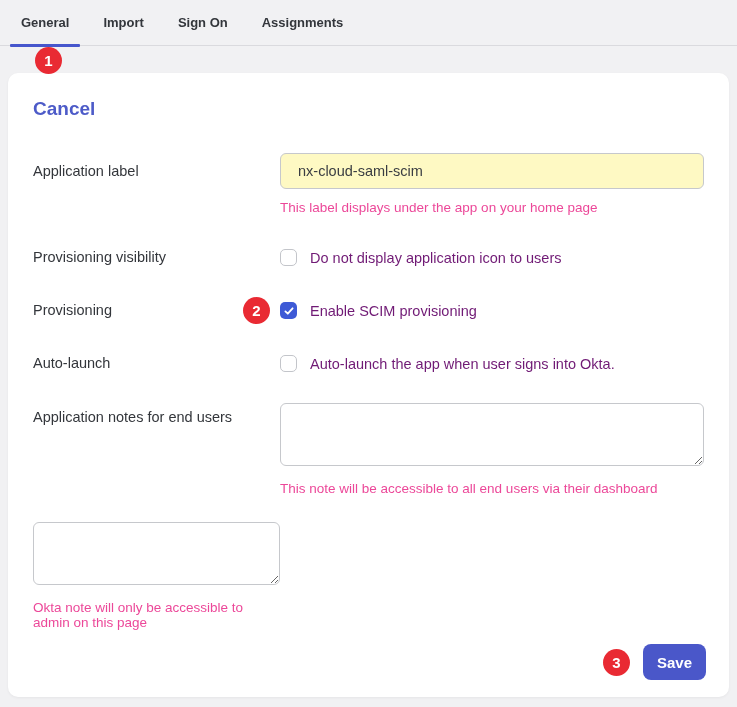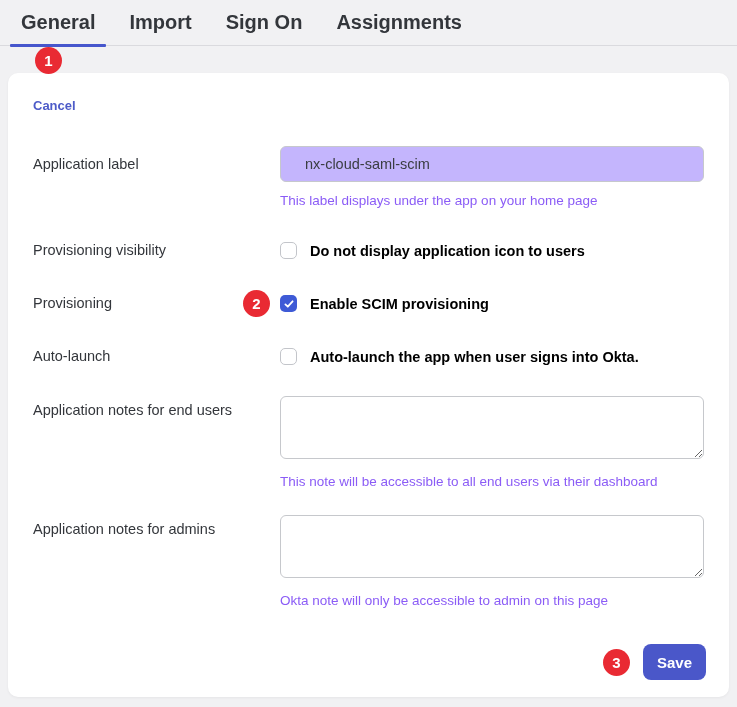--- a/index.html
+++ b/index.html
@@ -18,21 +18,21 @@
     align-items: stretch;
     height: 46px;
     padding-left: 10px;
     border-bottom: 1px solid #dadade;
   }
   .tab {
     display: flex;
     align-items: center;
     padding: 0 11px;
     margin-right: 12px;
-    font-size: 20px;
+    font-size: 13px;
     font-weight: 700;
     color: #33363b;
     position: relative;
     cursor: pointer;
   }
   .tab.active::after {
     content: "";
     position: absolute;
     left: 0; right: 0; bottom: -2px;
     height: 3px;
@@ -70,21 +70,21 @@
     align-items: center;
     padding: 25px 25px 0 25px;
   }
   .card-title {
     font-size: 17.5px;
     font-weight: 700;
     color: #17191d;
     letter-spacing: 0.1px;
   }
   .cancel-link {
-    font-size: 13px;
+    font-size: 19px;
     font-weight: 700;
     color: #4d5bc8;
     text-decoration: none;
     cursor: pointer;
   }
 
   
   .form-row {
     display: grid;
     grid-template-columns: 247px 1fr;
@@ -97,31 +97,31 @@
   }
   .control { position: relative; }
 
   .row-applabel { margin-top: 33px; }
   .row-applabel .row-label { padding-top: 10px; }
   .text-input {
     width: 100%;
     height: 36px;
     border: 1px solid #c6c8cc;
     border-radius: 6px;
-    padding: 0 24px;
+    padding: 0 17px;
     font-family: "Liberation Sans", sans-serif;
     font-size: 14.5px;
     color: #3a3d42;
-    background: #c4b5fd;
+    background: #fef9c3;
     outline: none;
   }
   .help-text {
     margin-top: 11px;
     font-size: 13.5px;
-    color: #8b5cf6;
+    color: #ec4899;
   }
 
   .row-check { margin-top: 34px; }
   .check-line { display: flex; align-items: center; }
   .checkbox {
     width: 17px; height: 17px;
     border-radius: 5px;
     flex: 0 0 auto;
     cursor: pointer;
   }
@@ -132,22 +132,21 @@
   .checkbox.checked {
     background: #3e5ad6;
     display: flex;
     align-items: center;
     justify-content: center;
   }
   .checkbox.checked svg { width: 12px; height: 12px; display: block; }
   .check-label {
     margin-left: 13px;
     font-size: 14.5px;
-    color: #000000;
-    font-weight: bold;
+    color: #701a75;
   }
   .row-provisioning { margin-top: 36px; }
   .row-autolaunch  { margin-top: 36px; }
   .badge-2 {
     position: absolute;
     left: -37px; top: -5px;
   }
 
   .row-notes { margin-top: 31px; }
   .row-notes .row-label { padding-top: 6px; }
@@ -251,21 +250,20 @@
 
   <div class="form-row row-notes">
     <div class="row-label">Application notes for end users</div>
     <div class="control">
       <textarea class="notes-area" style=""></textarea>
       <div class="help-text">This note will be accessible to all end users via their dashboard</div>
     </div>
   </div>
 
   <div class="form-row row-notes row-notes2">
-    <div class="row-label">Application notes for admins</div>
     <div class="control">
       <textarea class="notes-area" style=""></textarea>
       <div class="help-text">Okta note will only be accessible to admin on this page</div>
     </div>
   </div>
 
   <footer class="card-footer">
     <div class="badge badge-3">3</div>
     <button class="save-button">Save</button>
   </footer>

